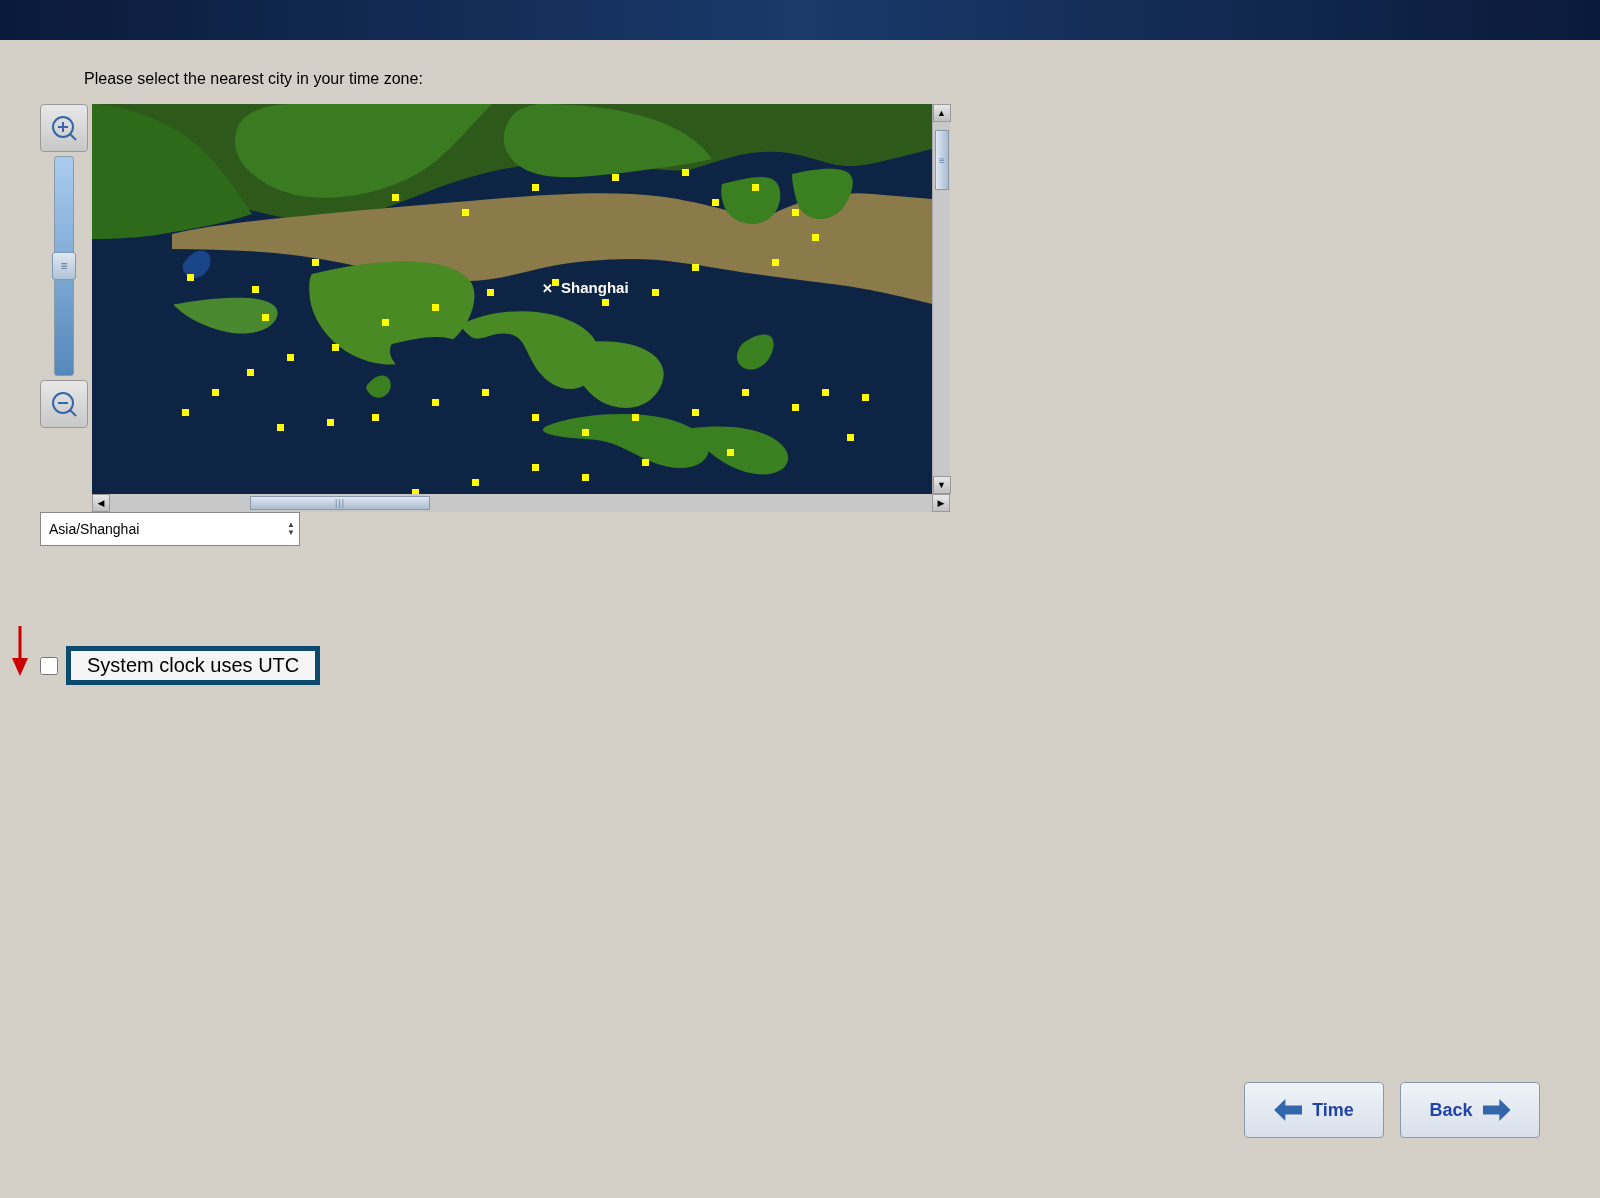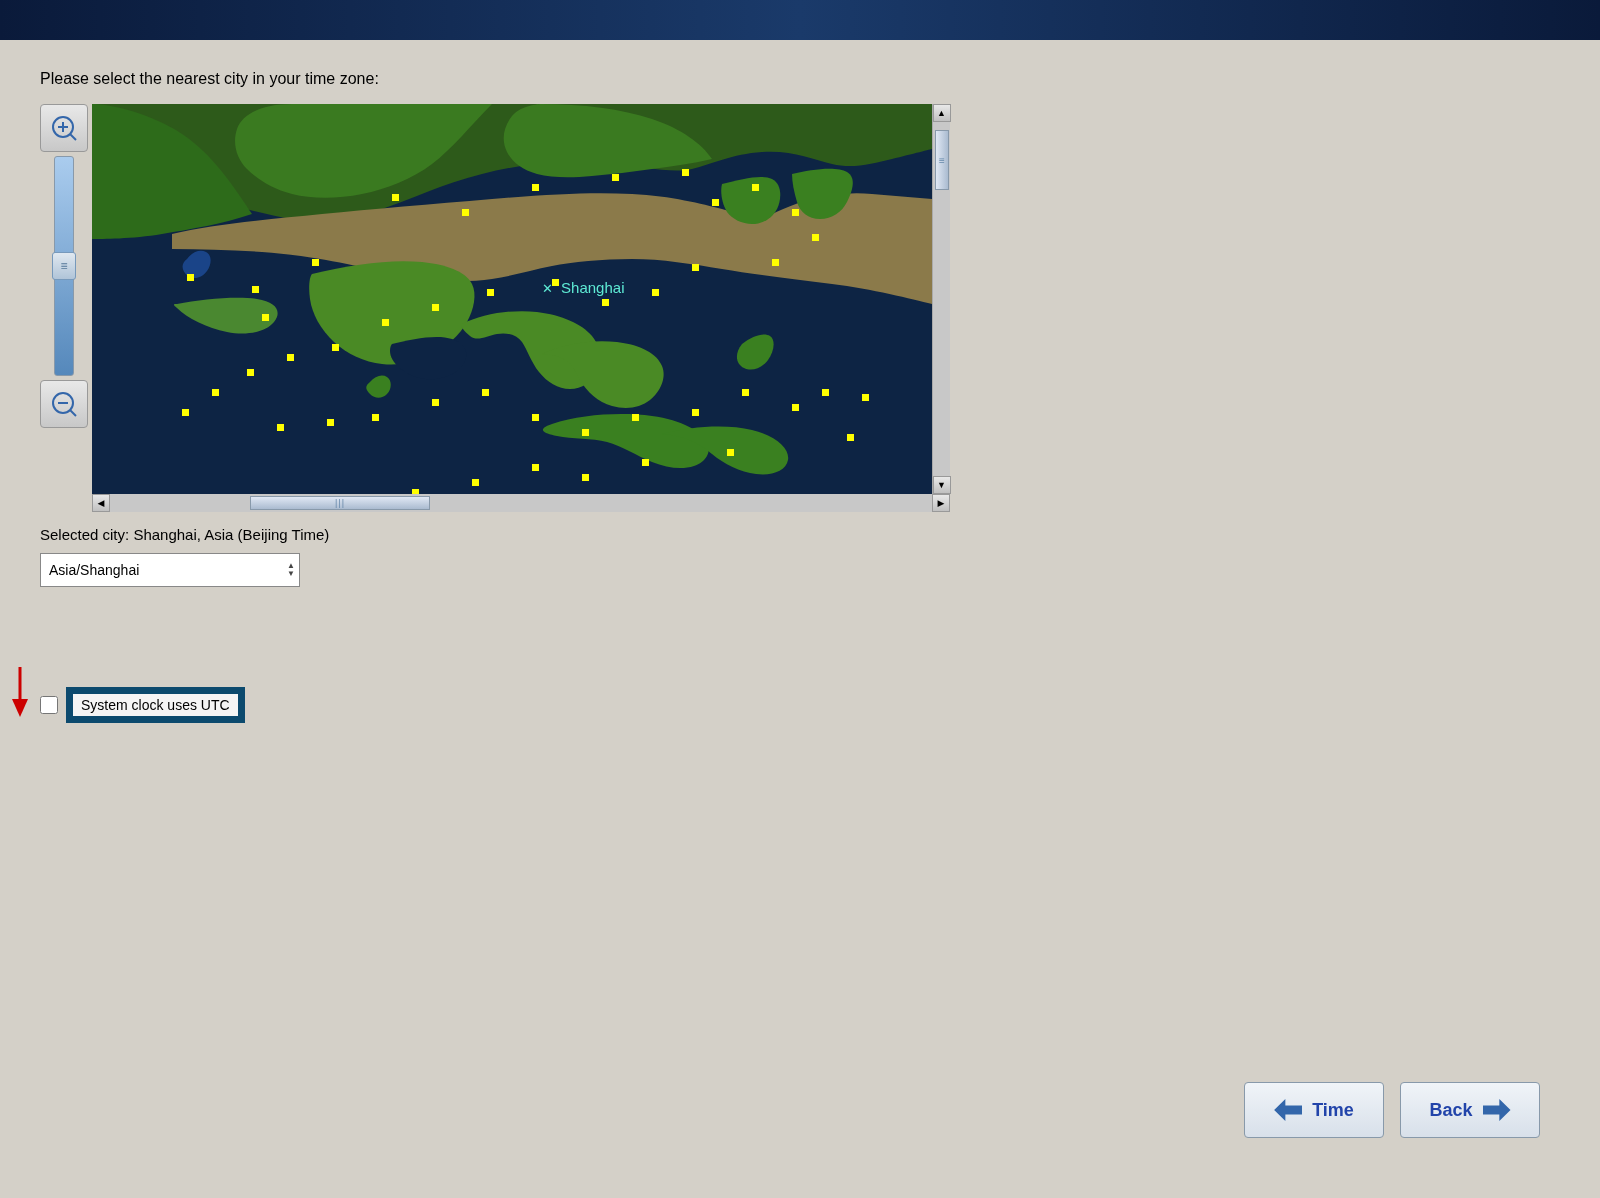--- a/index.html
+++ b/index.html
@@ -22,20 +22,21 @@
 
     .page-content {
       padding: 30px 40px;
     }
 
     .instruction-label {
       font-size: 16px;
       font-weight: normal;
       color: #000;
       margin-bottom: 16px;
+      margin-left: 44px;
     }
 
     .map-container-wrapper {
       display: flex;
       align-items: flex-start;
       gap: 0;
       position: relative;
     }
 
     .zoom-controls {
@@ -268,24 +269,24 @@
     .utc-checkbox {
       width: 18px;
       height: 18px;
       border: 1px solid #888;
       background: #f0f0f0;
       cursor: pointer;
       flex-shrink: 0;
     }
 
     .utc-label-box {
-      border: 7px solid #0c4a6e;
-      padding: 3px 8px;
+      border: 5px solid #0c4a6e;
+      padding: 3px 16px;
       background: #f5f5f5;
-      font-size: 14px;
+      font-size: 20px;
     }
 
     .bottom-buttons {
       position: absolute;
       bottom: 60px;
       right: 60px;
       display: flex;
       gap: 16px;
     }
 
@@ -435,21 +436,21 @@
               <div style="position: absolute; width: 7px; height: 7px; background: rgb(255, 255, 0); left: 75.5952%; top: 88.4615%;"></div>
               <div style="position: absolute; width: 7px; height: 7px; background: rgb(255, 255, 0); left: 65.4762%; top: 91.0256%;"></div>
               <div style="position: absolute; width: 7px; height: 7px; background: rgb(255, 255, 0); left: 58.3333%; top: 94.8718%;"></div>
               <div style="position: absolute; width: 7px; height: 7px; background: rgb(255, 255, 0); left: 52.381%; top: 92.3077%;"></div>
               <div style="position: absolute; width: 7px; height: 7px; background: rgb(255, 255, 0); left: 45.2381%; top: 96.1538%;"></div>
               <div style="position: absolute; width: 7px; height: 7px; background: rgb(255, 255, 0); left: 38.0952%; top: 98.7179%;"></div>
               <div style="position: absolute; width: 7px; height: 7px; background: rgb(255, 255, 0); left: 20.2381%; top: 53.8462%;"></div>
             </div>
 
           
-          <div style="position:absolute; left:450px; top:175px; color:#5eead4; font-size:15px; font-weight:normal; pointer-events:none;">
+          <div style="position:absolute; left:450px; top:175px; color:#ffffff; font-size:15px; font-weight:bold; pointer-events:none;">
             <span style="font-size:13px;">✕</span>
             <span style="margin-left:4px;">Shanghai</span>
           </div>
         </div>
 
         <div class="map-vertical-scrollbar">
           <div class="scrollbar-btn">▲</div>
           <div class="scrollbar-track-v">
             <div class="scrollbar-thumb-v"></div>
           </div>
@@ -461,21 +462,20 @@
         <div class="h-scroll-left-btn">◀</div>
         <div class="h-scroll-track" style="flex:1; height:18px; background:#c8c8c8; position:relative;">
           <div class="h-scroll-thumb"></div>
         </div>
         <div class="h-scroll-right-btn">▶</div>
       </div>
     </div>
   </div>
 
   
-  <div class="selected-city-label">Selected city: Shanghai, Asia (Beijing Time)</div>
 
   
   <div class="select-wrapper">
     <select>
       <option value="Asia/Shanghai" selected="">Asia/Shanghai</option>
       <option value="Asia/Tokyo">Asia/Tokyo</option>
       <option value="Asia/Seoul">Asia/Seoul</option>
       <option value="Asia/Beijing">Asia/Beijing</option>
     </select>
     <div class="select-spinner">

